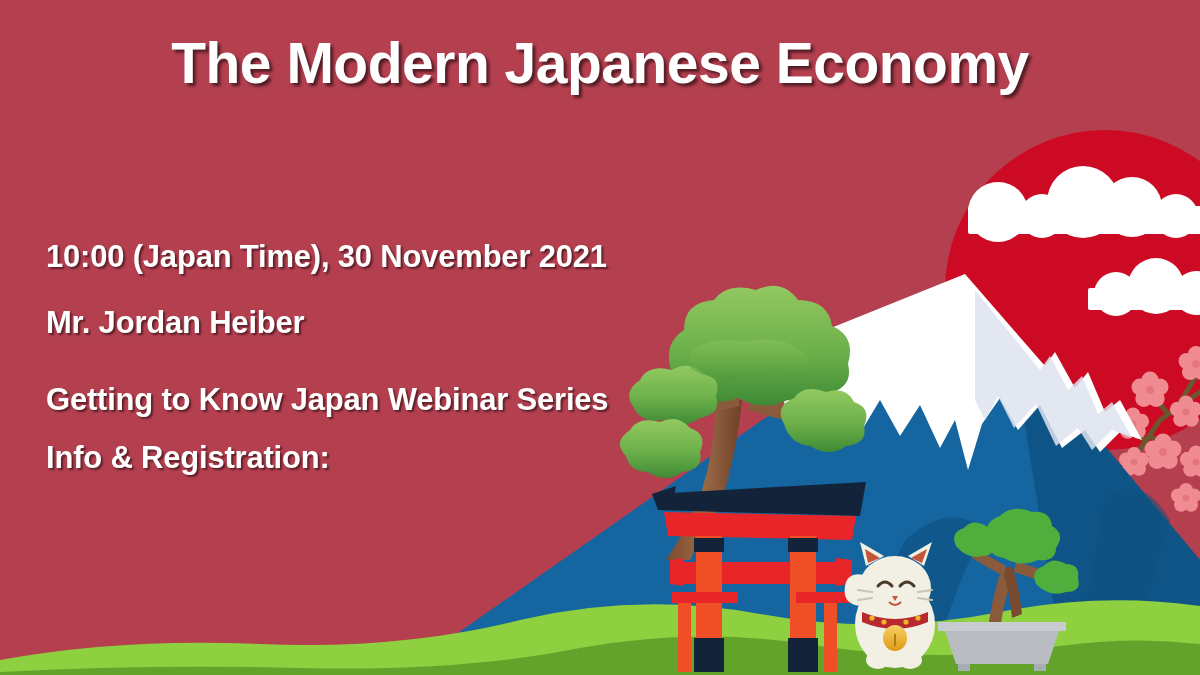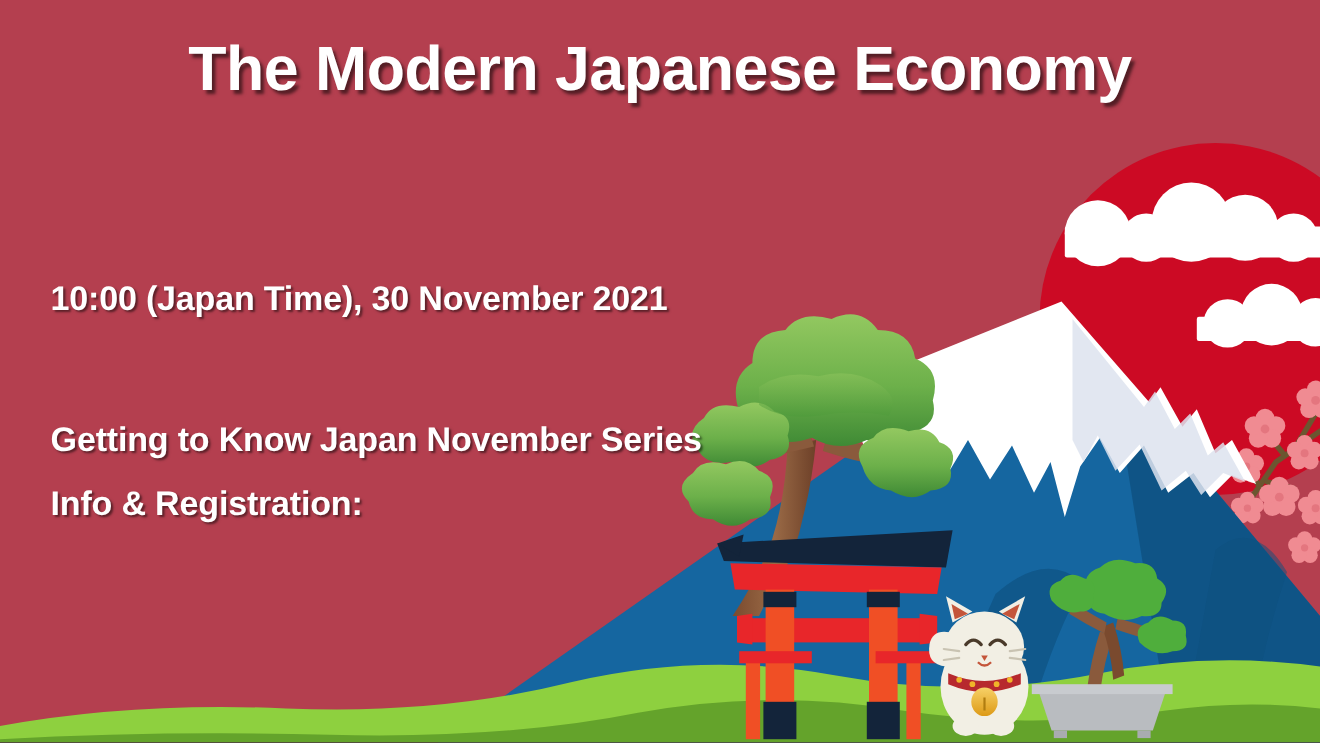--- a/index.html
+++ b/index.html
@@ -1,20 +1,20 @@
 <!DOCTYPE html>
 <html><head>
 <meta charset="utf-8">
 <style>
   html,body{margin:0;padding:0;background:#222;}
   #slide{
     position:relative;
     width:1200px;height:675px;
     overflow:hidden;
-    background:#0c4a6e;
+    background:#ec4899;
     font-family:"Liberation Sans", sans-serif;
   }
   
   #art{position:absolute;inset:0;width:1200px;height:675px;}
   
   #text-layer{position:absolute;inset:0;}
 
   .title{
     position:absolute;
     left:0;top:30px;width:1200px;
@@ -29,21 +29,21 @@
   .body-line{
     position:absolute;
     left:46px;
     font-size:31px;
     font-weight:bold;
     color:#ffffff;
     text-shadow:2px 2px 2px rgba(0,0,0,0.5);
     white-space:nowrap;
     letter-spacing:-0.2px;
   }
-  .l0{top:254px;text-align:right;}
+  .l0{top:239px;text-align:right;}
   .l1{top:305px;}
   .l2{top:382px;}
   .l3{top:440px;}
   .l4{top:500px;}
 </style>
 </head>
 <body>
 
 <div id="slide">
 
@@ -290,17 +290,18 @@
         <rect x="1034" y="664" width="12" height="7" fill="#a9acb0"></rect>
       </g>
 
     </g>
   </svg>
 
   <div id="text-layer">
     <div class="title">The Modern Japanese Economy</div>
 
     <div class="body-line l0">10:00 (Japan Time), 30 November 2021</div>
-    <div class="body-line l2">Getting to Know Japan November Series</div>
+    <div class="body-line l1">Mr. Jordan Heiber</div>
+    <div class="body-line l2">Getting to Know Japan Webinar Series</div>
     <div class="body-line l3">Info &amp; Registration:</div>
   </div>
 
 </div>
 
 </body></html>

